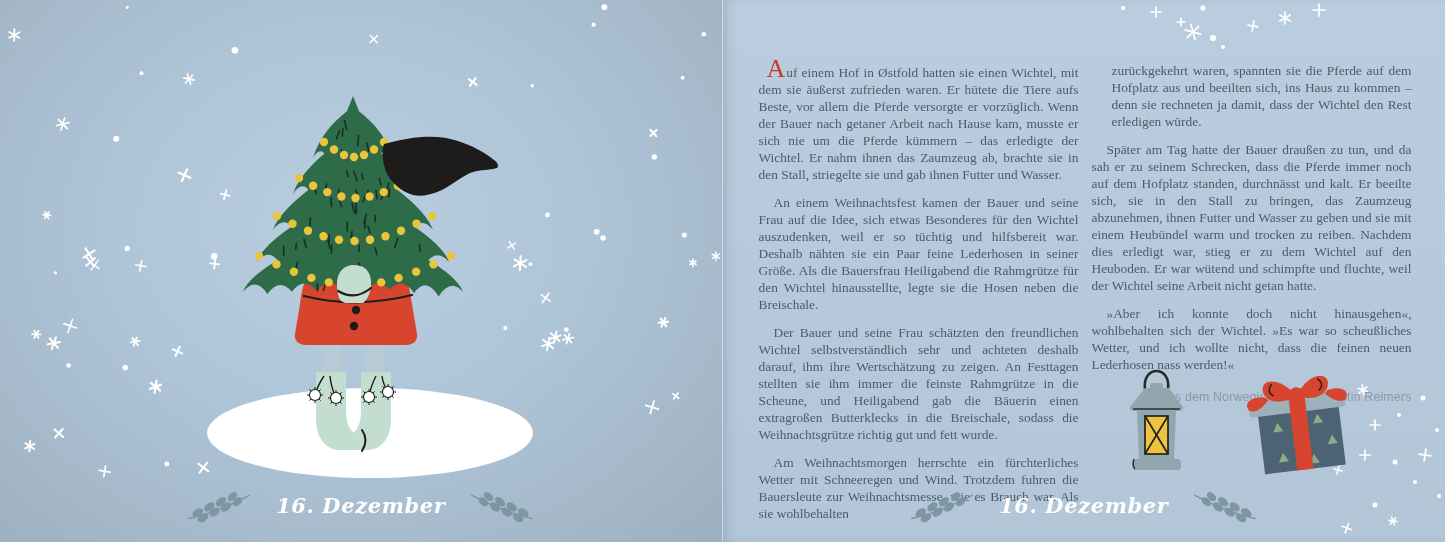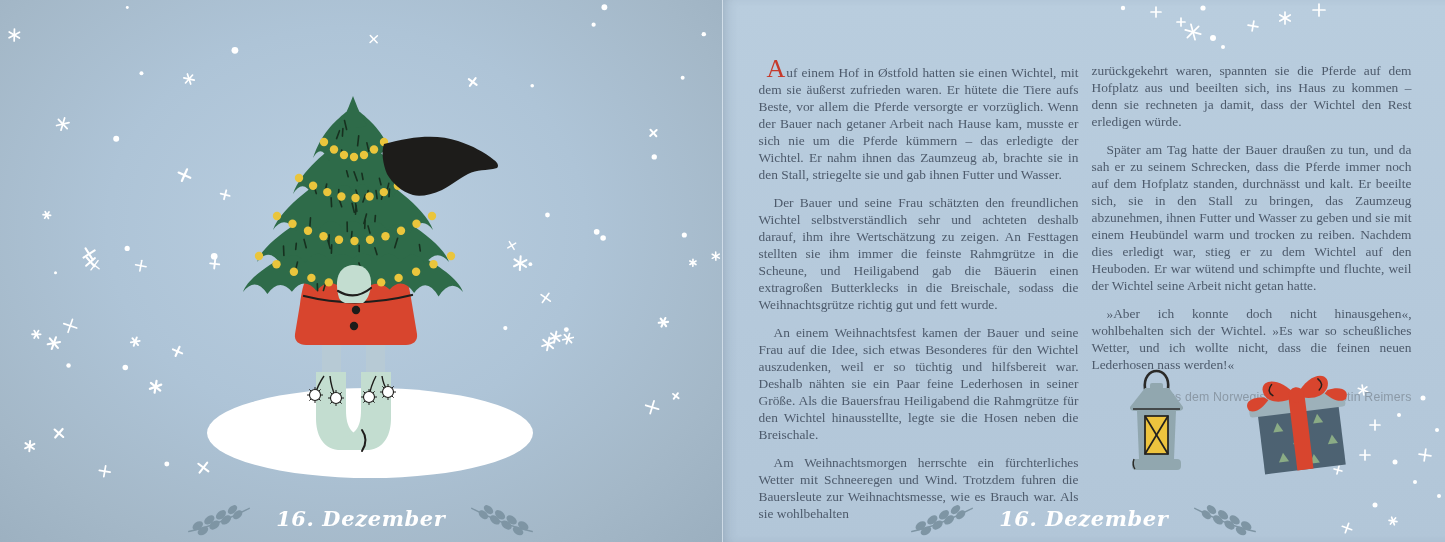--- a/index.html
+++ b/index.html
@@ -3,31 +3,31 @@
 <meta charset="utf-8">
 <style>
   html,body{margin:0;padding:0;background:#8fa3b3;overflow:hidden;}
   .spread{position:relative;width:1445px;height:542px;display:flex;font-family:"Liberation Serif",serif;}
   .page{position:relative;height:542px;overflow:hidden;}
   .page-left{width:722px;background:radial-gradient(ellipse at 48% 42%, #b9cee0 0%, #aec4d7 45%, #a4b8c8 78%, #9bafbf 100%);}
   .page-right{width:723px;background:linear-gradient(180deg,#b9cdde 0%, #b5c9db 60%, #b2c6d8 100%);
               box-shadow:inset 8px 0 14px -8px rgba(55,75,95,.30);border-left:1px solid rgba(255,255,255,.35);}
   .sparkles{position:absolute;left:0;top:0;pointer-events:none;}
   .illustration{position:absolute;left:118px;top:84px;width:500px;height:400px;}
-  .page-footer{position:absolute;left:0;right:0;top:500px;display:flex;align-items:center;justify-content:center;gap:20px;}
+  .page-footer{position:absolute;left:0;right:0;top:487px;display:flex;align-items:center;justify-content:center;gap:20px;}
   .leaf{width:74px;height:36px;}
   .leaf.mirror{transform:scaleX(-1);}
   .date-label{color:#ffffff;font-family:"DejaVu Serif",serif;font-style:italic;font-weight:600;
               font-size:21px;letter-spacing:.6px;white-space:nowrap;}
   .text-columns{position:absolute;left:36px;top:62px;display:flex;gap:13px;}
   .col{width:320px;hyphens:auto;}
   .col p{margin:0 0 11px 0;text-align:justify;text-indent:15px;font-size:13.4px;line-height:17px;
          color:#4d5a6b;}
   .col p.first{text-indent:8px;}
-  .col p.cont{text-indent:0;}
+  .col p.cont{text-indent:0;margin-left:20px;}
   .dropcap{color:#c63a2c;font-size:26px;line-height:13px;margin-right:1px;}
   .attribution{text-align:right !important;text-indent:0 !important;font-family:"Liberation Sans",sans-serif;
                font-size:12.3px !important;color:#8b99a6 !important;letter-spacing:.2px;margin-top:16px !important;}
   .lantern{position:absolute;left:395px;top:358px;width:78px;height:122px;}
   .gift{position:absolute;left:512px;top:362px;width:132px;height:122px;}
 </style>
 </head>
 <body>
 
 <svg width="0" height="0" style="position:absolute">
@@ -480,22 +480,22 @@
           <line x1="-4" y1="0" x2="4" y2="0" transform="rotate(60)"></line>
           <line x1="-4" y1="0" x2="4" y2="0" transform="rotate(120)"></line>
         </g>
         <circle cx="716" cy="496" r="2" fill="#ffffff"></circle>
         <circle cx="692" cy="482" r="2" fill="#ffffff"></circle>
       </svg>
 
     <div class="text-columns">
       <div class="col">
         <p class="first"><span class="dropcap">A</span><span>uf einem Hof in Østfold hatten sie einen Wichtel, mit dem sie äußerst zufrieden waren. Er hütete die Tiere aufs Beste, vor allem die Pferde versorgte er vorzüglich. Wenn der Bauer nach getaner Arbeit nach Hause kam, musste er sich nie um die Pferde kümmern – das erledigte der Wichtel. Er nahm ihnen das Zaumzeug ab, brachte sie in den Stall, striegelte sie und gab ihnen Futter und Wasser.</span></p>
+        <p>An einem Weihnachtsfest kamen der Bauer und seine Frau auf die Idee, sich etwas Besonderes für den Wichtel auszudenken, weil er so tüchtig und hilfsbereit war. Deshalb nähten sie ein Paar feine Lederhosen in seiner Größe. Als die Bauersfrau Heiligabend die Rahmgrütze für den Wichtel hinausstellte, legte sie die Hosen neben die Breischale.</p>
         <p>Der Bauer und seine Frau schätzten den freundlichen Wichtel selbstverständlich sehr und achteten deshalb darauf, ihm ihre Wertschätzung zu zeigen. An Festtagen stellten sie ihm immer die feinste Rahmgrütze in die Scheune, und Heiligabend gab die Bäuerin einen extragroßen Butterklecks in die Breischale, sodass die Weihnachtsgrütze richtig gut und fett wurde.</p>
-        <p>An einem Weihnachtsfest kamen der Bauer und seine Frau auf die Idee, sich etwas Besonderes für den Wichtel auszudenken, weil er so tüchtig und hilfsbereit war. Deshalb nähten sie ein Paar feine Lederhosen in seiner Größe. Als die Bauersfrau Heiligabend die Rahmgrütze für den Wichtel hinausstellte, legte sie die Hosen neben die Breischale.</p>
         <p>Am Weihnachtsmorgen herrschte ein fürchterliches Wetter mit Schneeregen und Wind. Trotzdem fuhren die Bauersleute zur Weihnachtsmesse, wie es Brauch war. Als sie wohlbehalten</p>
       </div>
       <div class="col">
         <p class="cont">zurückgekehrt waren, spannten sie die Pferde auf dem Hofplatz aus und beeilten sich, ins Haus zu kommen – denn sie rechneten ja damit, dass der Wichtel den Rest erledigen würde.</p>
         <p>Später am Tag hatte der Bauer draußen zu tun, und da sah er zu seinem Schrecken, dass die Pferde immer noch auf dem Hofplatz standen, durchnässt und kalt. Er beeilte sich, sie in den Stall zu bringen, das Zaumzeug abzunehmen, ihnen Futter und Wasser zu geben und sie mit einem Heubündel warm und trocken zu reiben. Nachdem dies erledigt war, stieg er zu dem Wichtel auf den Heuboden. Er war wütend und schimpfte und fluchte, weil der Wichtel seine Arbeit nicht getan hatte.</p>
         <p>»Aber ich konnte doch nicht hinausgehen«, wohlbehalten sich der Wichtel. »Es war so scheußliches Wetter, und ich wollte nicht, dass die feinen neuen Lederhosen nass werden!«</p>
         <p class="attribution">Aus dem Norwegischen von Kerstin Reimers</p>
       </div>
     </div>
 

